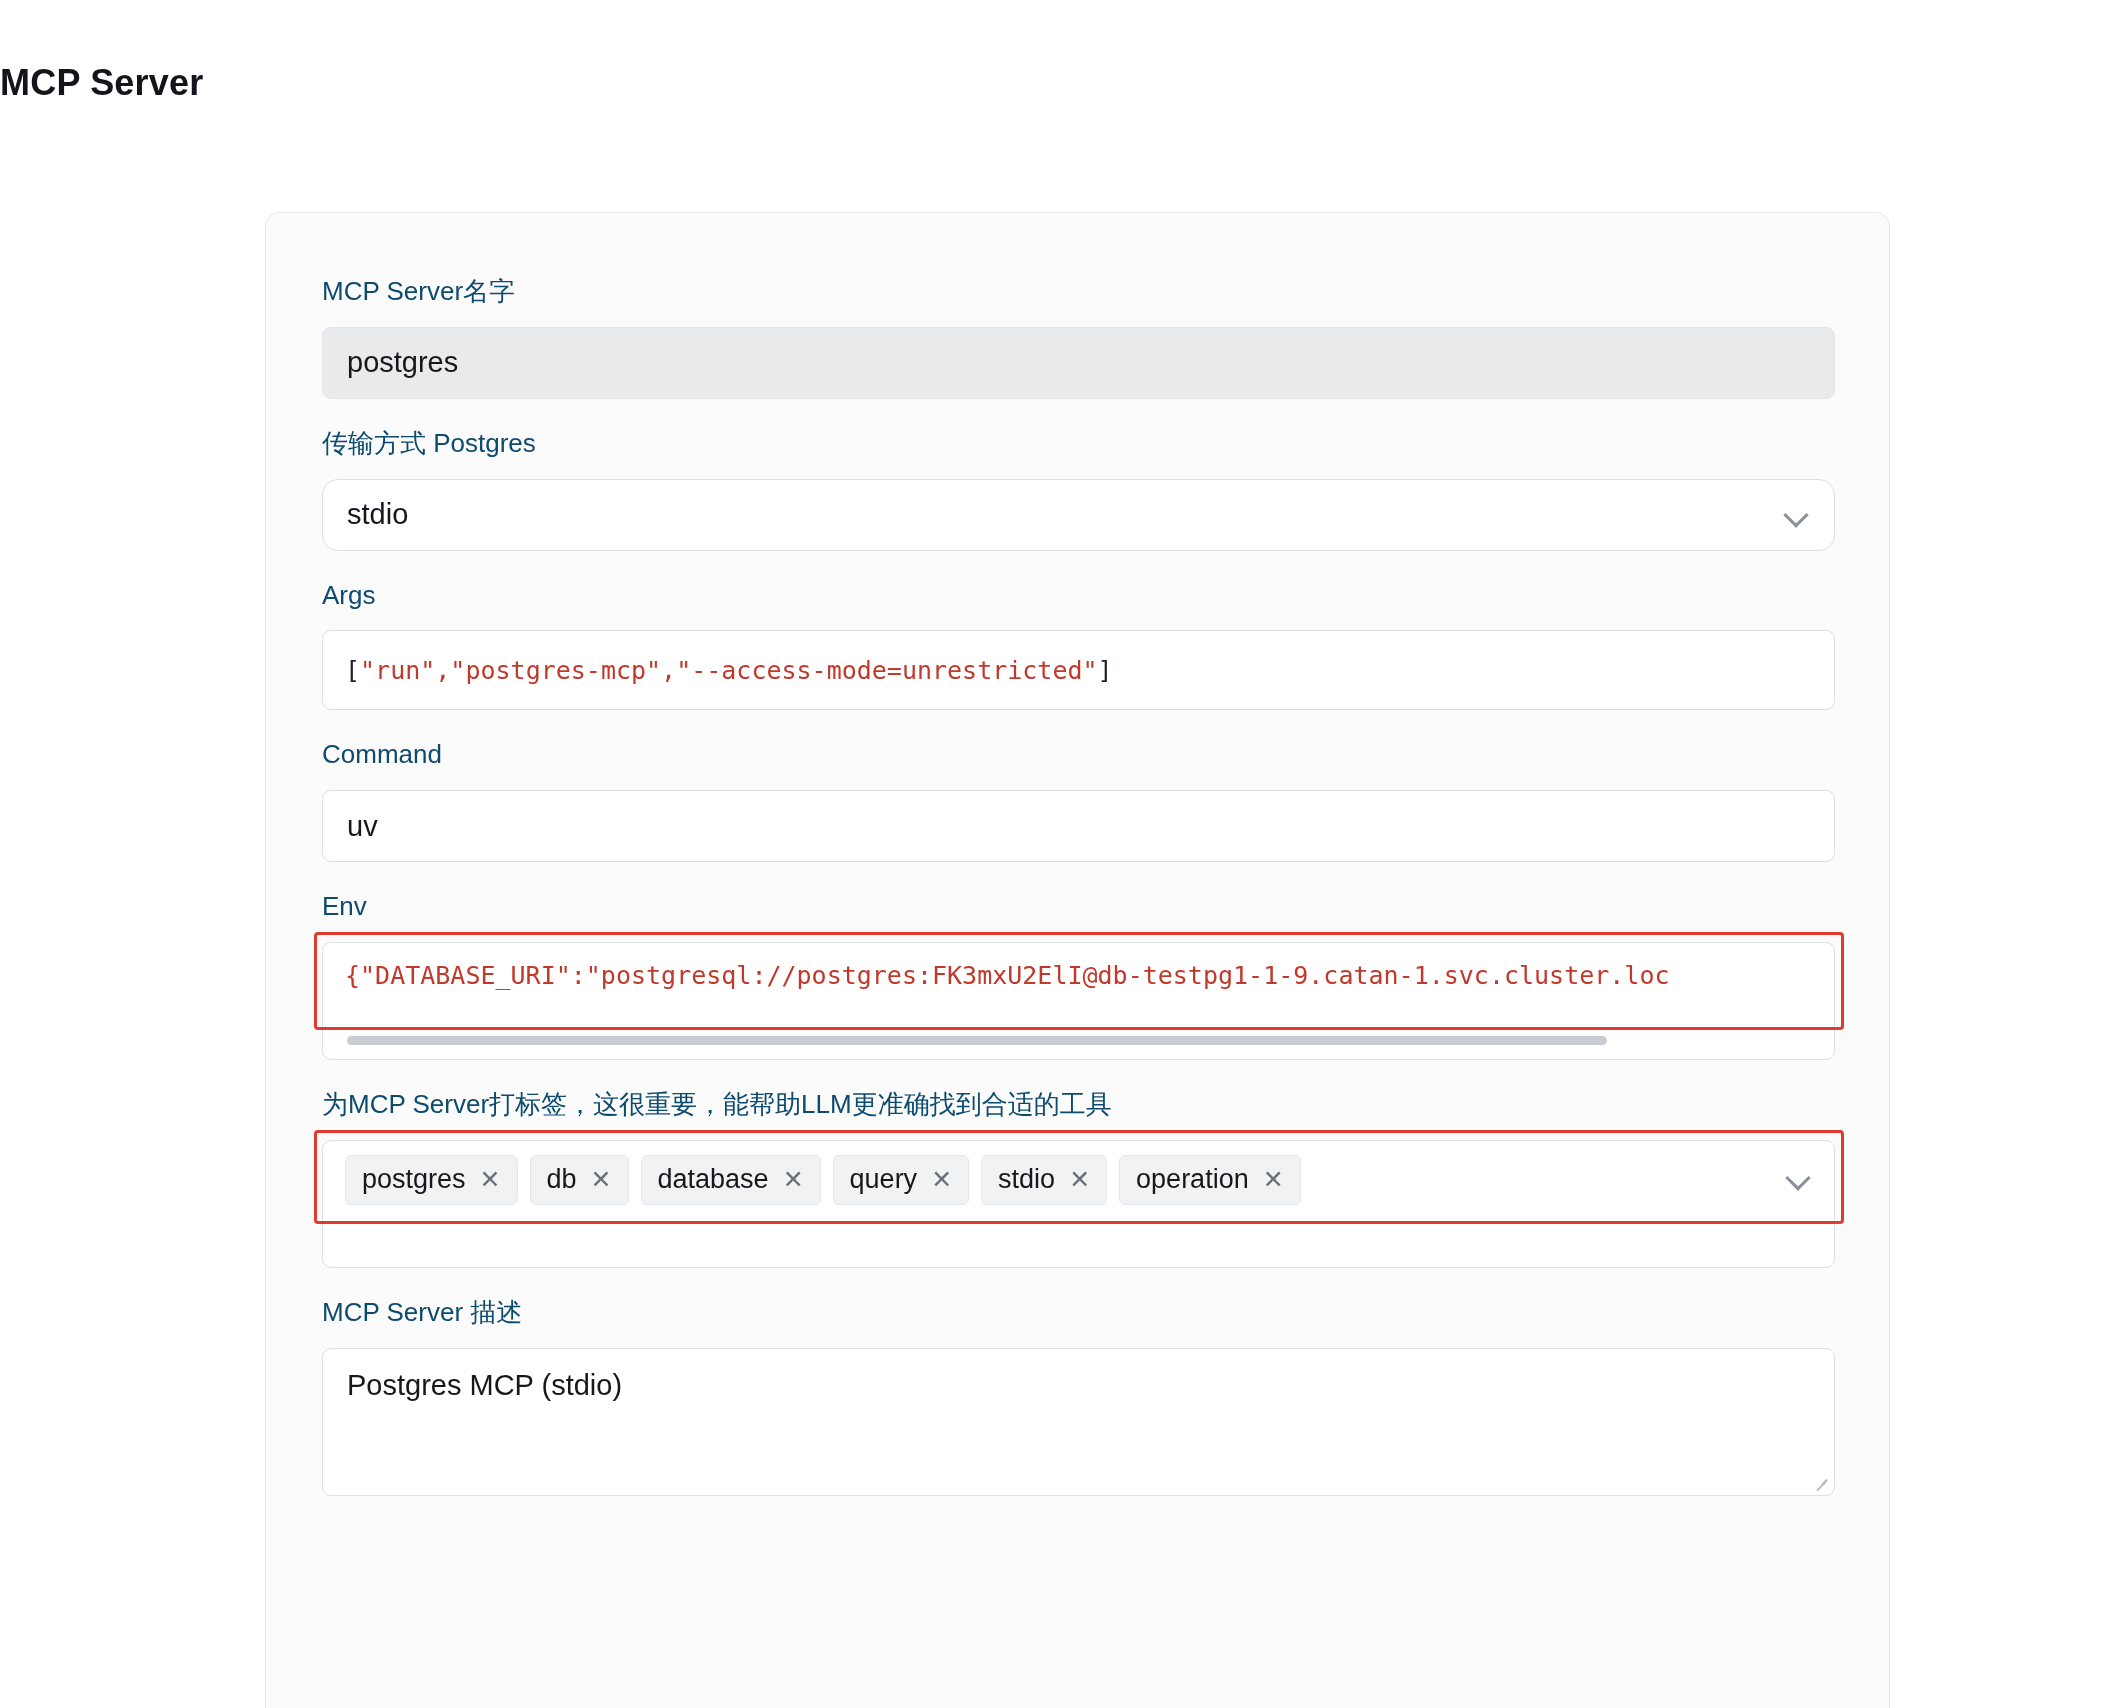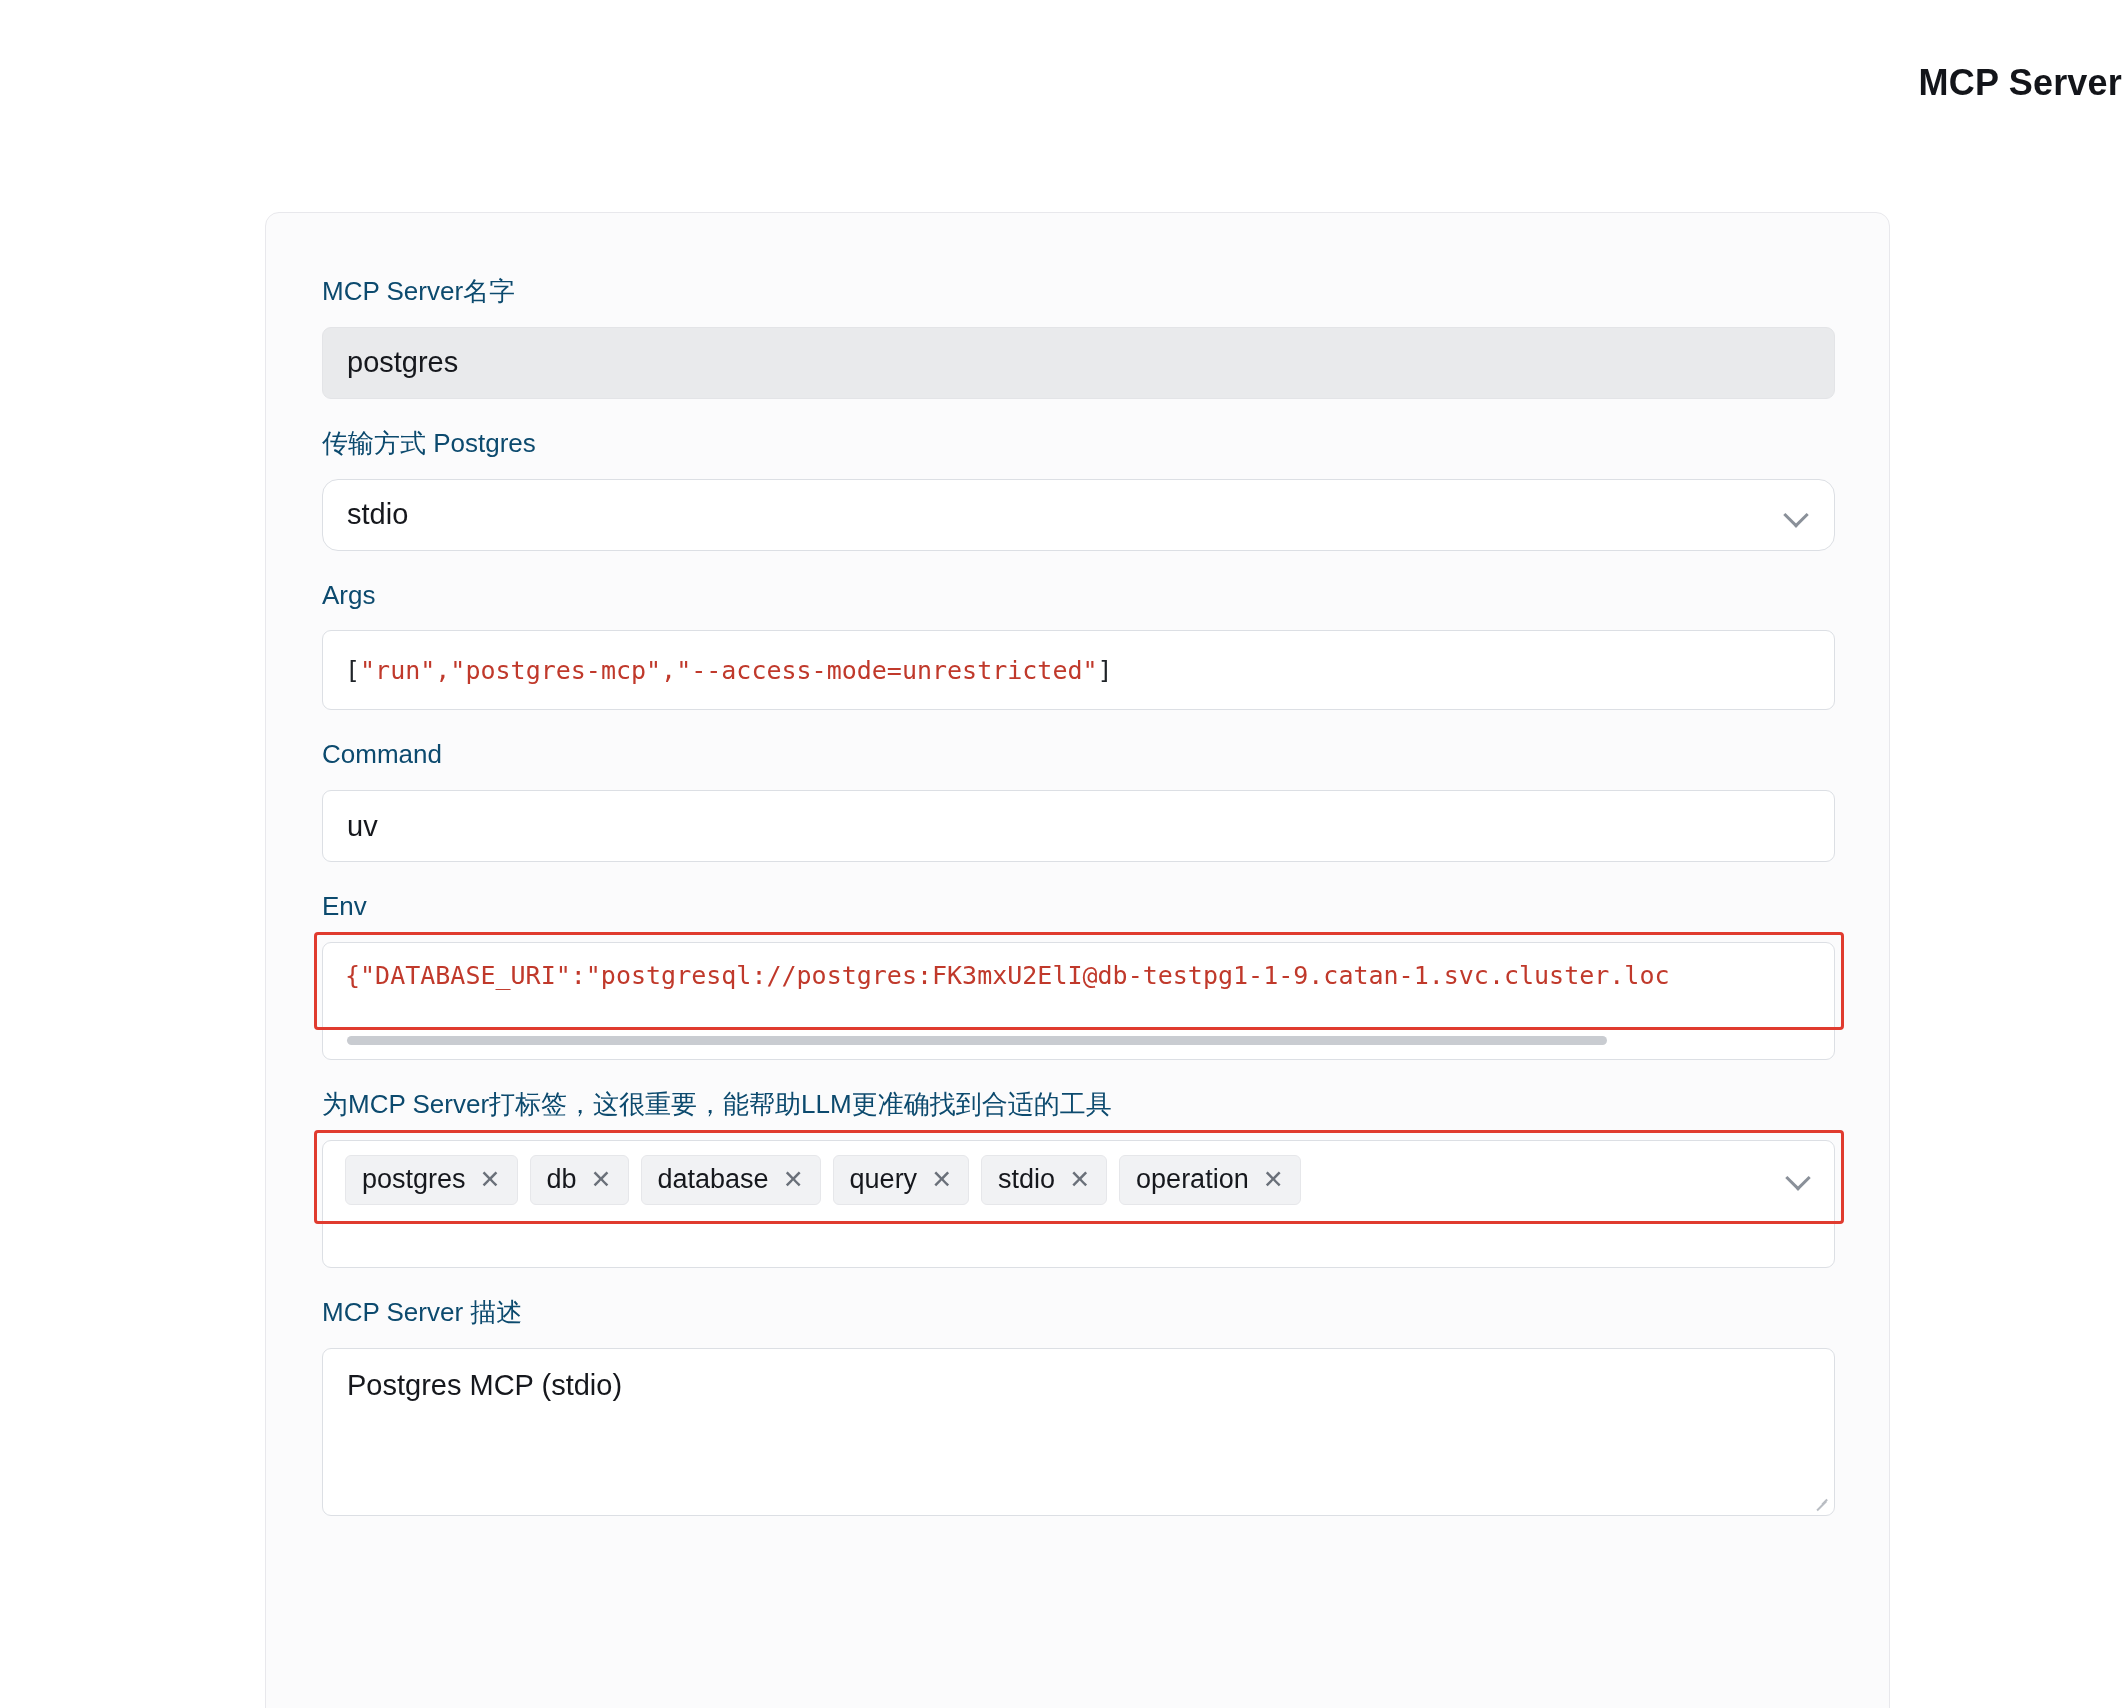--- a/index.html
+++ b/index.html
@@ -11,21 +11,21 @@
     color: #1f2328;
   }
   body {
     width: 2122px;
     height: 1708px;
     overflow: hidden;
     position: relative;
   }
 
   .page-title {
-    text-align: right;
+    text-align: left;
     font-size: 36px;
     font-weight: bold;
     color: #13151a;
     padding-top: 62px;
     letter-spacing: 0.2px;
   }
 
   .card {
     position: absolute;
     left: 265px;
@@ -187,21 +187,21 @@
     color: #6a7079;
     line-height: 1;
   }
   .tags-chev {
     margin-left: auto;
     margin-top: 10px;
   }
 
   .textarea-box {
     width: 1513px;
-    height: 168px;
+    height: 148px;
     border: 1px solid #dcdfe4;
     border-radius: 9px;
     background: #ffffff;
     padding: 20px 24px;
     font-size: 29px;
     color: #16181d;
     position: relative;
   }
   .resize-grip {
     position: absolute;

